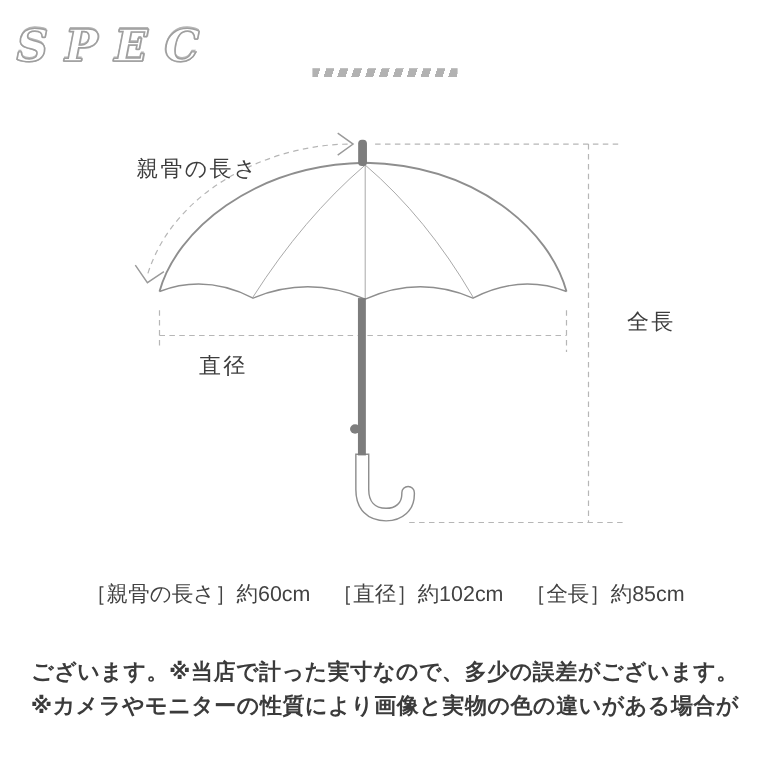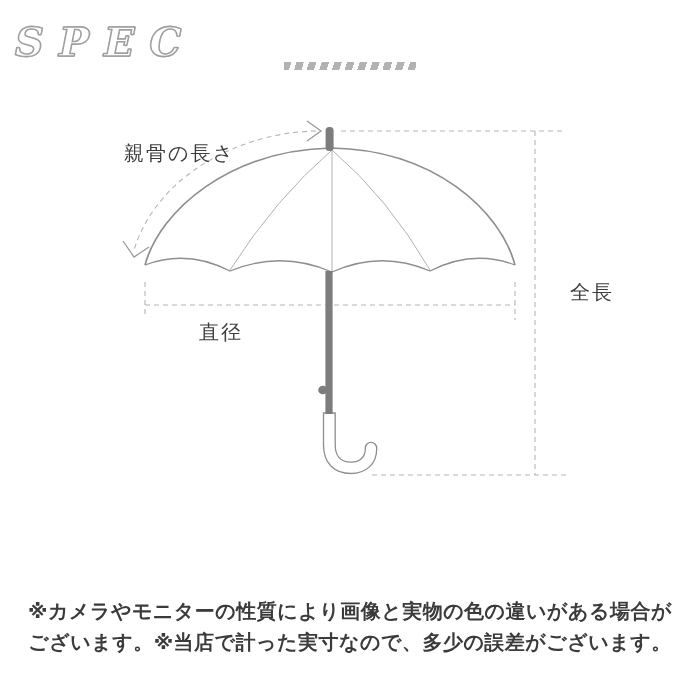--- a/index.html
+++ b/index.html
@@ -25,21 +25,21 @@
     background:repeating-linear-gradient(108deg,#b2b2b2 0 7px,#ffffff 7px 12px);
   }
   
   .diagram-svg{position:absolute;top:0;left:0;}
   .dim-label{
     position:absolute;
     font-size:20px;letter-spacing:2px;color:#3d3d3d;
     white-space:nowrap;
   }
   .label-rib{top:140px;left:88px;margin-left:36px;}
-  .label-diameter{top:319px;left:181px;margin-left:18px;}
+  .label-diameter{top:319px;left:181px;}
   .label-total{top:279px;left:546px;margin-left:24px;}
   
   .spec-lines{
     position:absolute;top:526px;left:0;width:100%;
     text-align:center;font-size:19.5px;line-height:29.5px;
     color:#424242;font-weight:500;white-space:nowrap;
   }
   .notes{
     position:absolute;top:596px;left:0;width:100%;
     text-align:center;font-size:20px;line-height:31px;
@@ -90,18 +90,19 @@
   <rect x="325.4" y="271" width="7.2" height="143" fill="#7d7d7d"></rect>
   <ellipse cx="322.8" cy="390" rx="4.6" ry="4.3" fill="#7d7d7d"></ellipse>
   <rect x="325.6" y="127" width="8" height="24" rx="3.5" fill="#7d7d7d"></rect>
 </svg>
 
 <div class="dim-label label-rib">親骨の長さ</div>
 <div class="dim-label label-diameter">直径</div>
 <div class="dim-label label-total">全長</div>
 
 <div class="spec-lines">
+  <div>［親骨の長さ］約60cm　［直径］約102cm　［全長］約85cm</div>
 </div>
 
 <div class="notes">
+  <div>ございます。※当店で計った実寸なので、多少の誤差がございます。</div>
   <div>※カメラやモニターの性質により画像と実物の色の違いがある場合が</div>
-  <div>ございます。※当店で計った実寸なので、多少の誤差がございます。</div>
 </div>
 
 </body></html>

